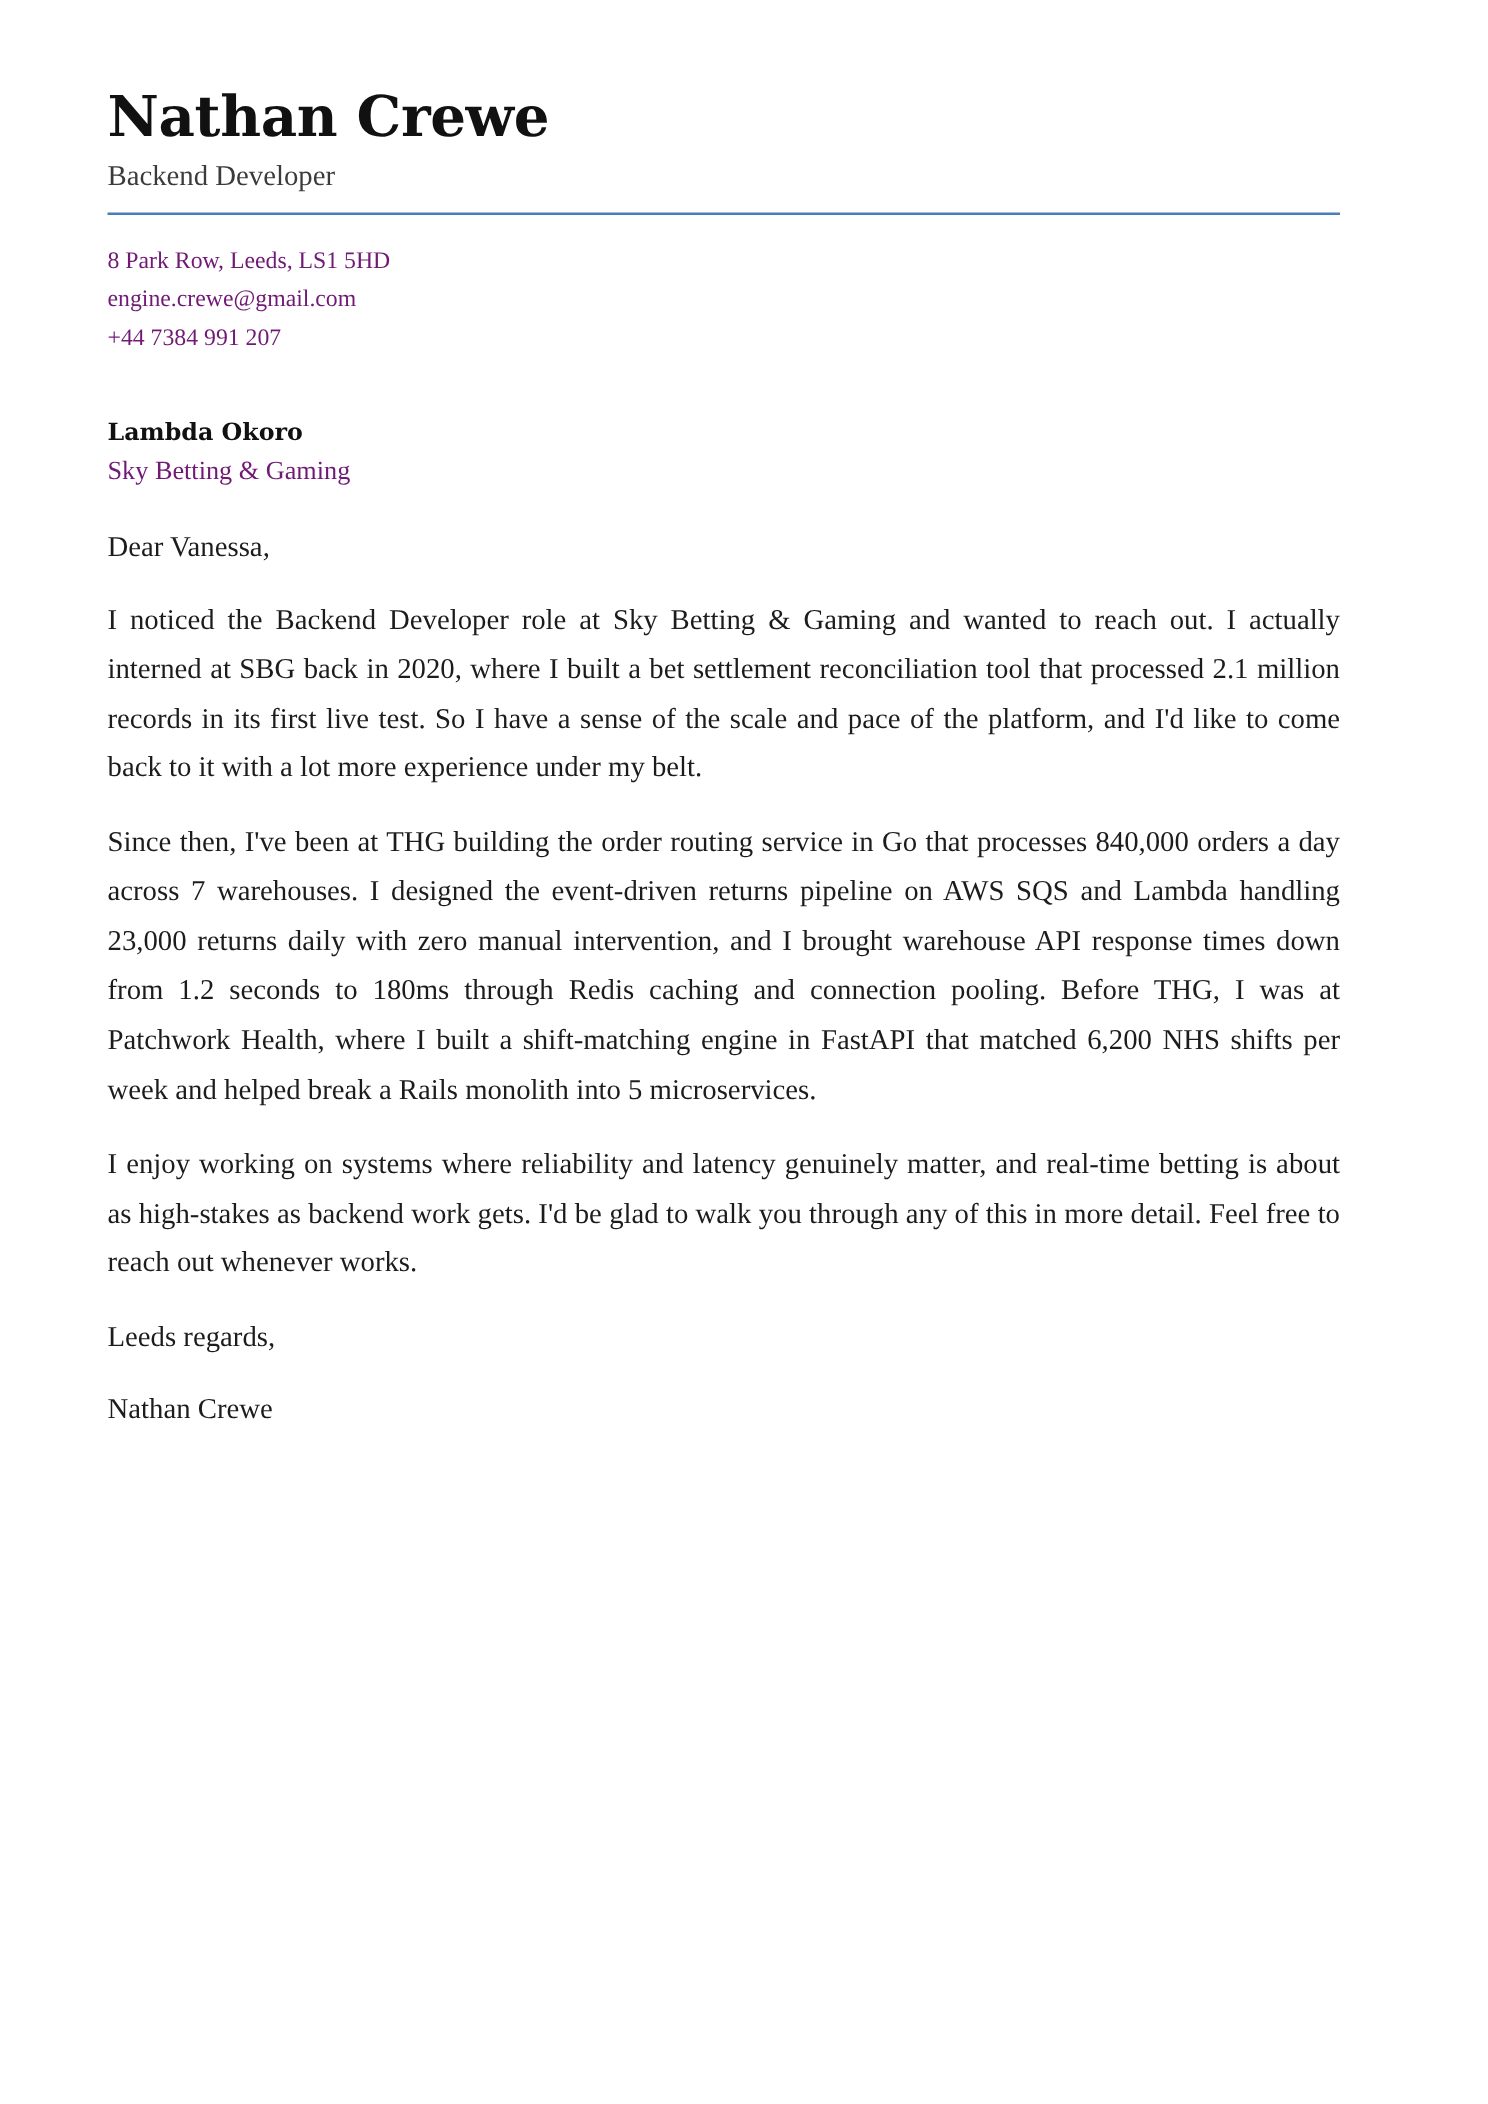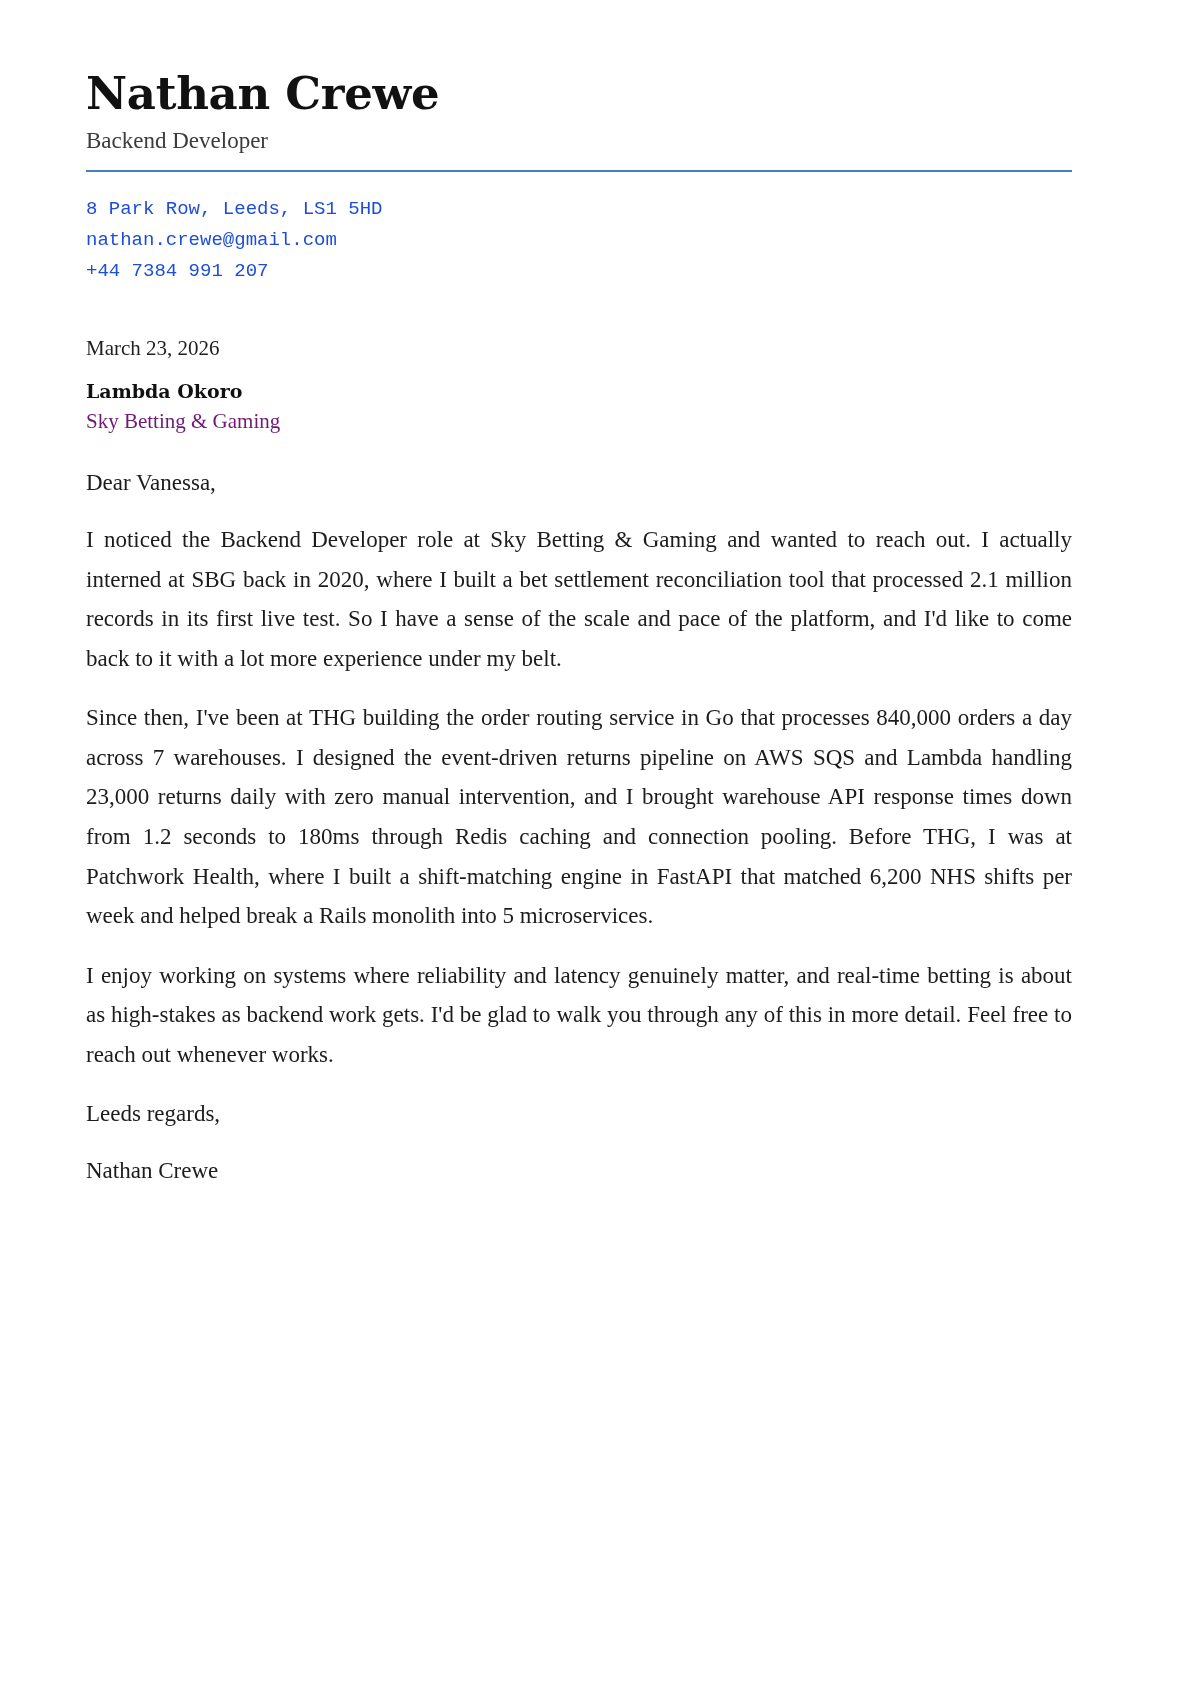--- a/index.html
+++ b/index.html
@@ -46,24 +46,24 @@
     border-top: 2px solid #4a7ebb;
     margin: 0 0 22px 0;
     width: 100%;
   }
 
   
   .contact-block {
     margin-bottom: 46px;
   }
   .contact-line {
-    font-family: Liberation Mono, monospace;
+    font-family: Liberation Serif, serif;
     font-size: 19px;
     line-height: 1.62;
-    color: #1d4ed8;
+    color: #701a75;
   }
 
   
   .meta-block {
     margin-bottom: 26px;
   }
   .letter-date {
     font-family: "Liberation Serif", "DejaVu Serif", serif;
     font-size: 21px;
     line-height: 1.55;
@@ -119,26 +119,25 @@
 <div class="page">
 
   <div class="letter-header">
     <h1 class="candidate-name">Nathan Crewe</h1>
     <div class="candidate-title">Backend Developer</div>
     <hr class="header-rule">
   </div>
 
   <div class="contact-block">
     <div class="contact-line">8 Park Row, Leeds, LS1 5HD</div>
-    <div class="contact-line">nathan.crewe@gmail.com</div>
+    <div class="contact-line">engine.crewe@gmail.com</div>
     <div class="contact-line">+44 7384 991 207</div>
   </div>
 
   <div class="meta-block">
-    <div class="letter-date">March 23, 2026</div>
     <div class="recipient-name">Lambda Okoro</div>
     <div class="recipient-company">Sky Betting &amp; Gaming</div>
   </div>
 
   <div class="letter-body">
     <p class="salutation">Dear Vanessa,</p>
     <p class="body-paragraph">I noticed the Backend Developer role at Sky Betting &amp; Gaming and wanted to reach out. I actually interned at SBG back in 2020, where I built a bet settlement reconciliation tool that processed 2.1 million records in its first live test. So I have a sense of the scale and pace of the platform, and I'd like to come back to it with a lot more experience under my belt.</p>
     <p class="body-paragraph">Since then, I've been at THG building the order routing service in Go that processes 840,000 orders a day across 7 warehouses. I designed the event-driven returns pipeline on AWS SQS and Lambda handling 23,000 returns daily with zero manual intervention, and I brought warehouse API response times down from 1.2 seconds to 180ms through Redis caching and connection pooling. Before THG, I was at Patchwork Health, where I built a shift-matching engine in FastAPI that matched 6,200 NHS shifts per week and helped break a Rails monolith into 5 microservices.</p>
     <p class="body-paragraph">I enjoy working on systems where reliability and latency genuinely matter, and real-time betting is about as high-stakes as backend work gets. I'd be glad to walk you through any of this in more detail. Feel free to reach out whenever works.</p>
     <p class="closing-line">Leeds regards,</p>

